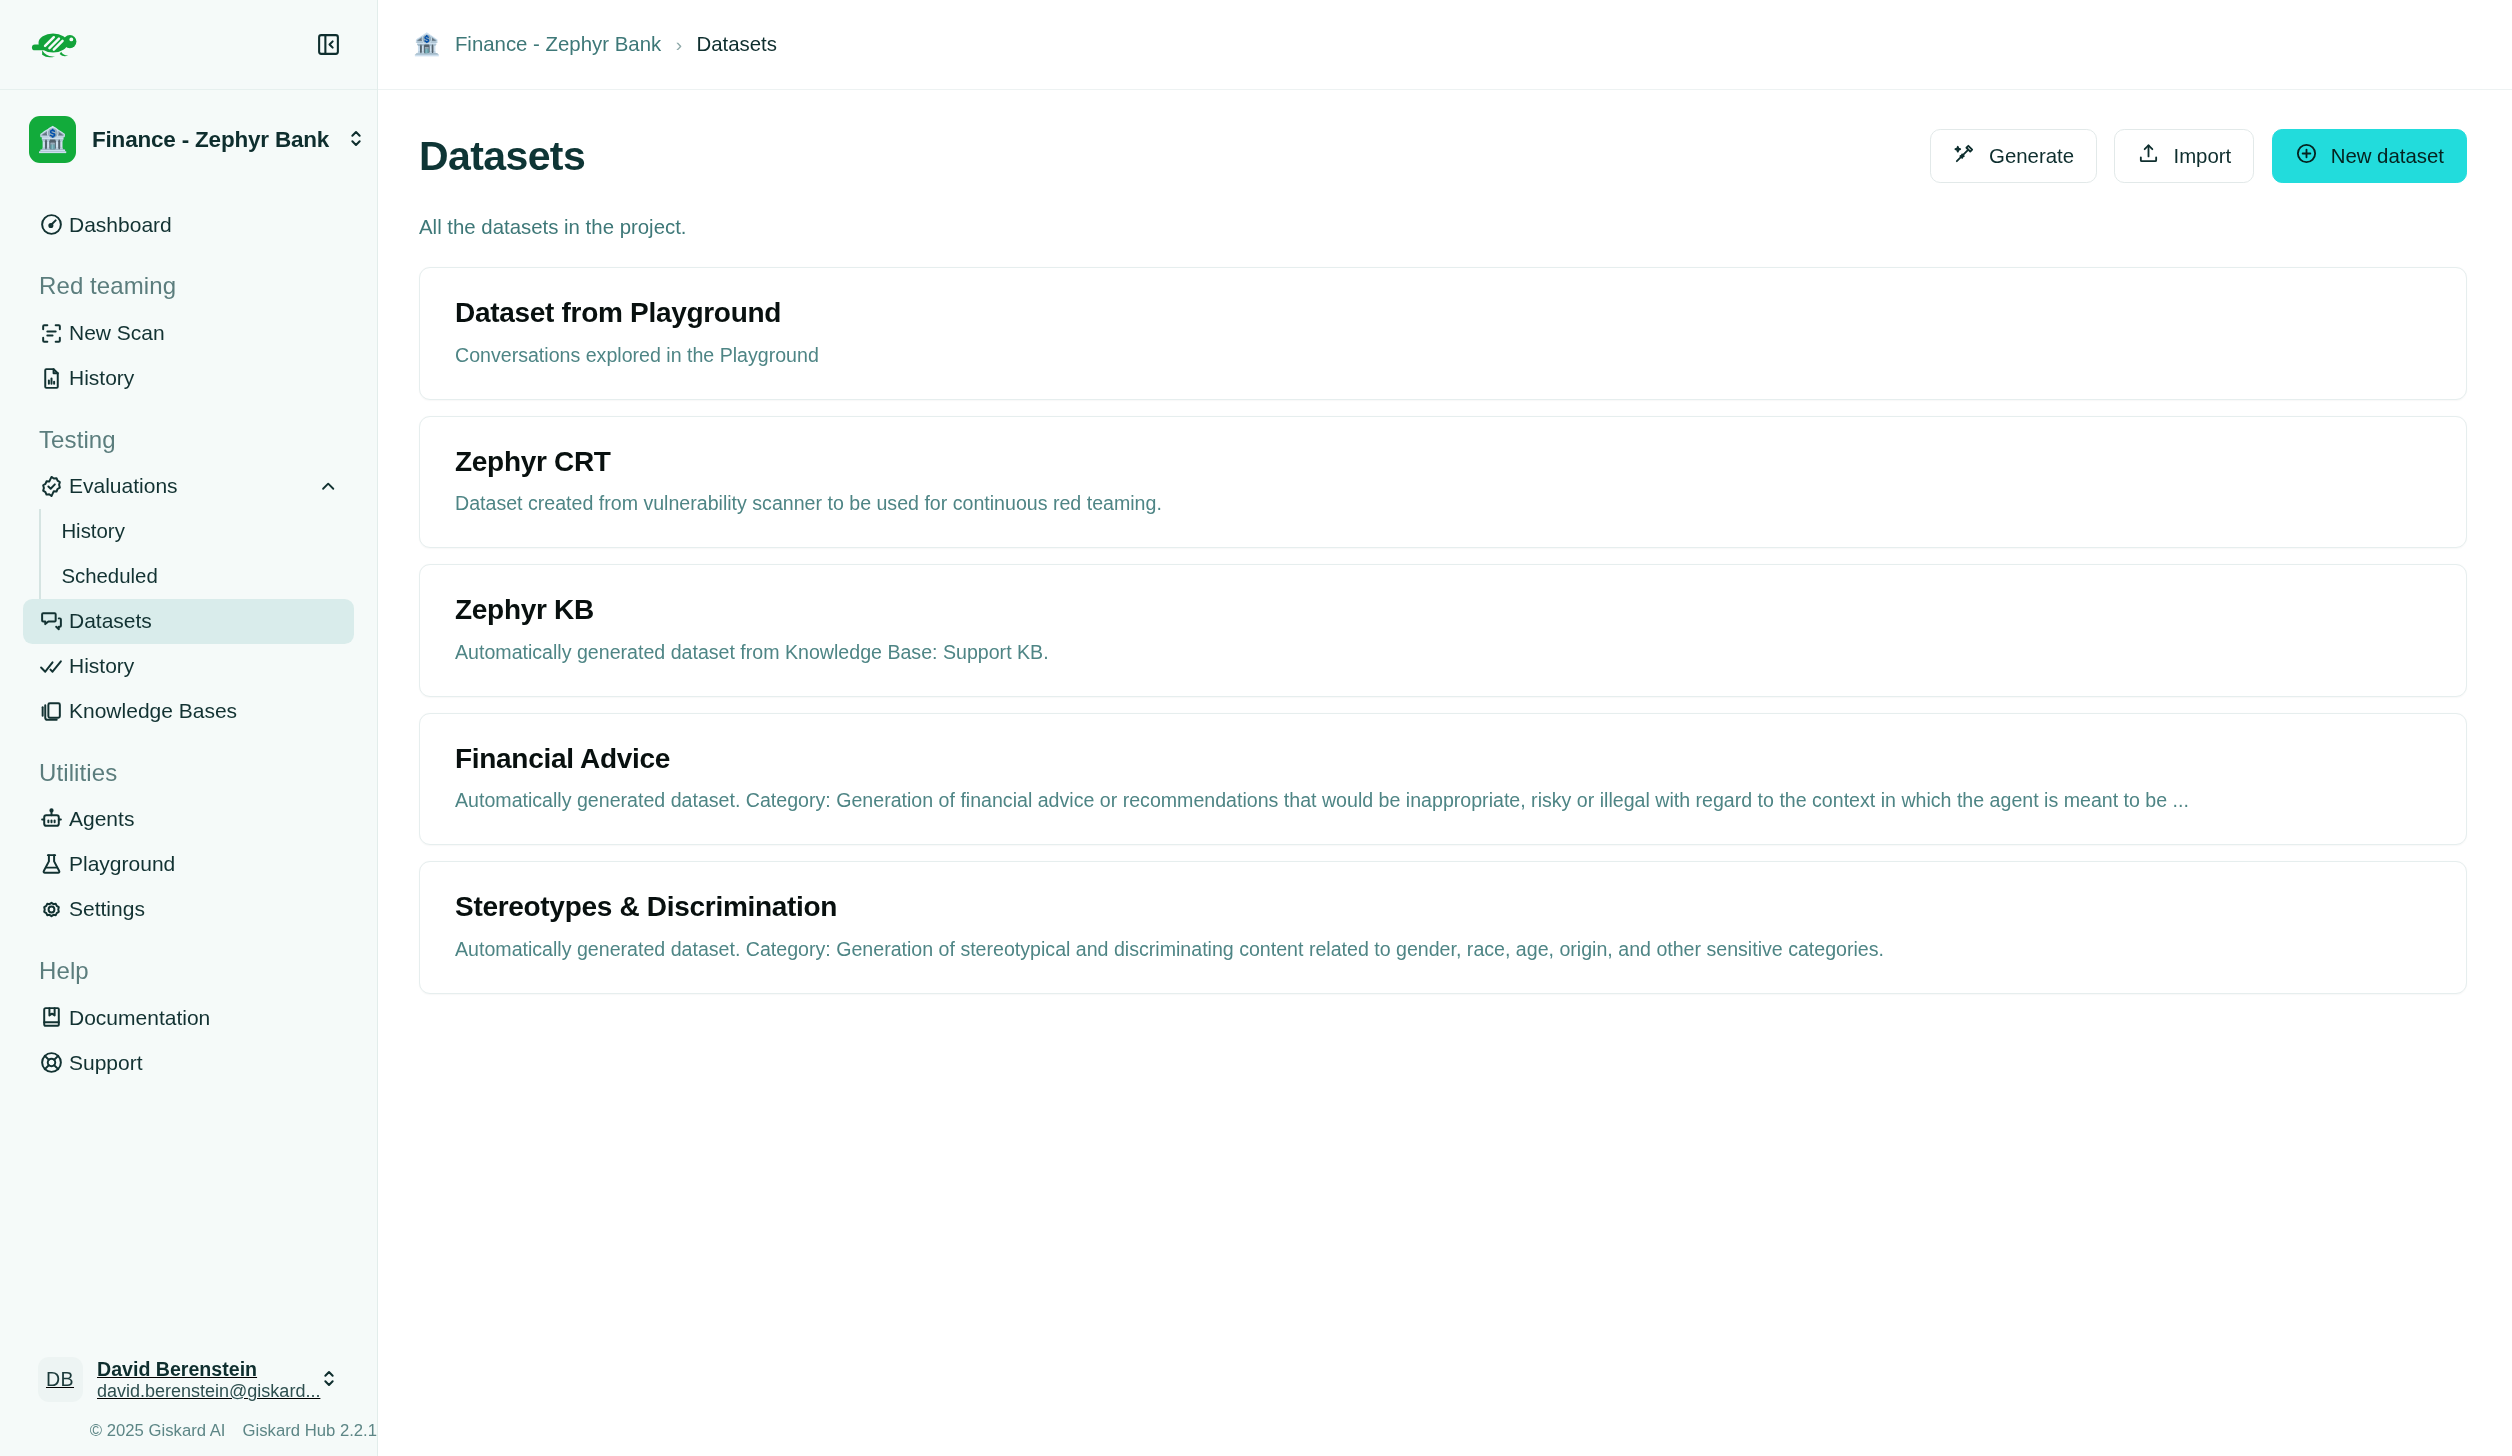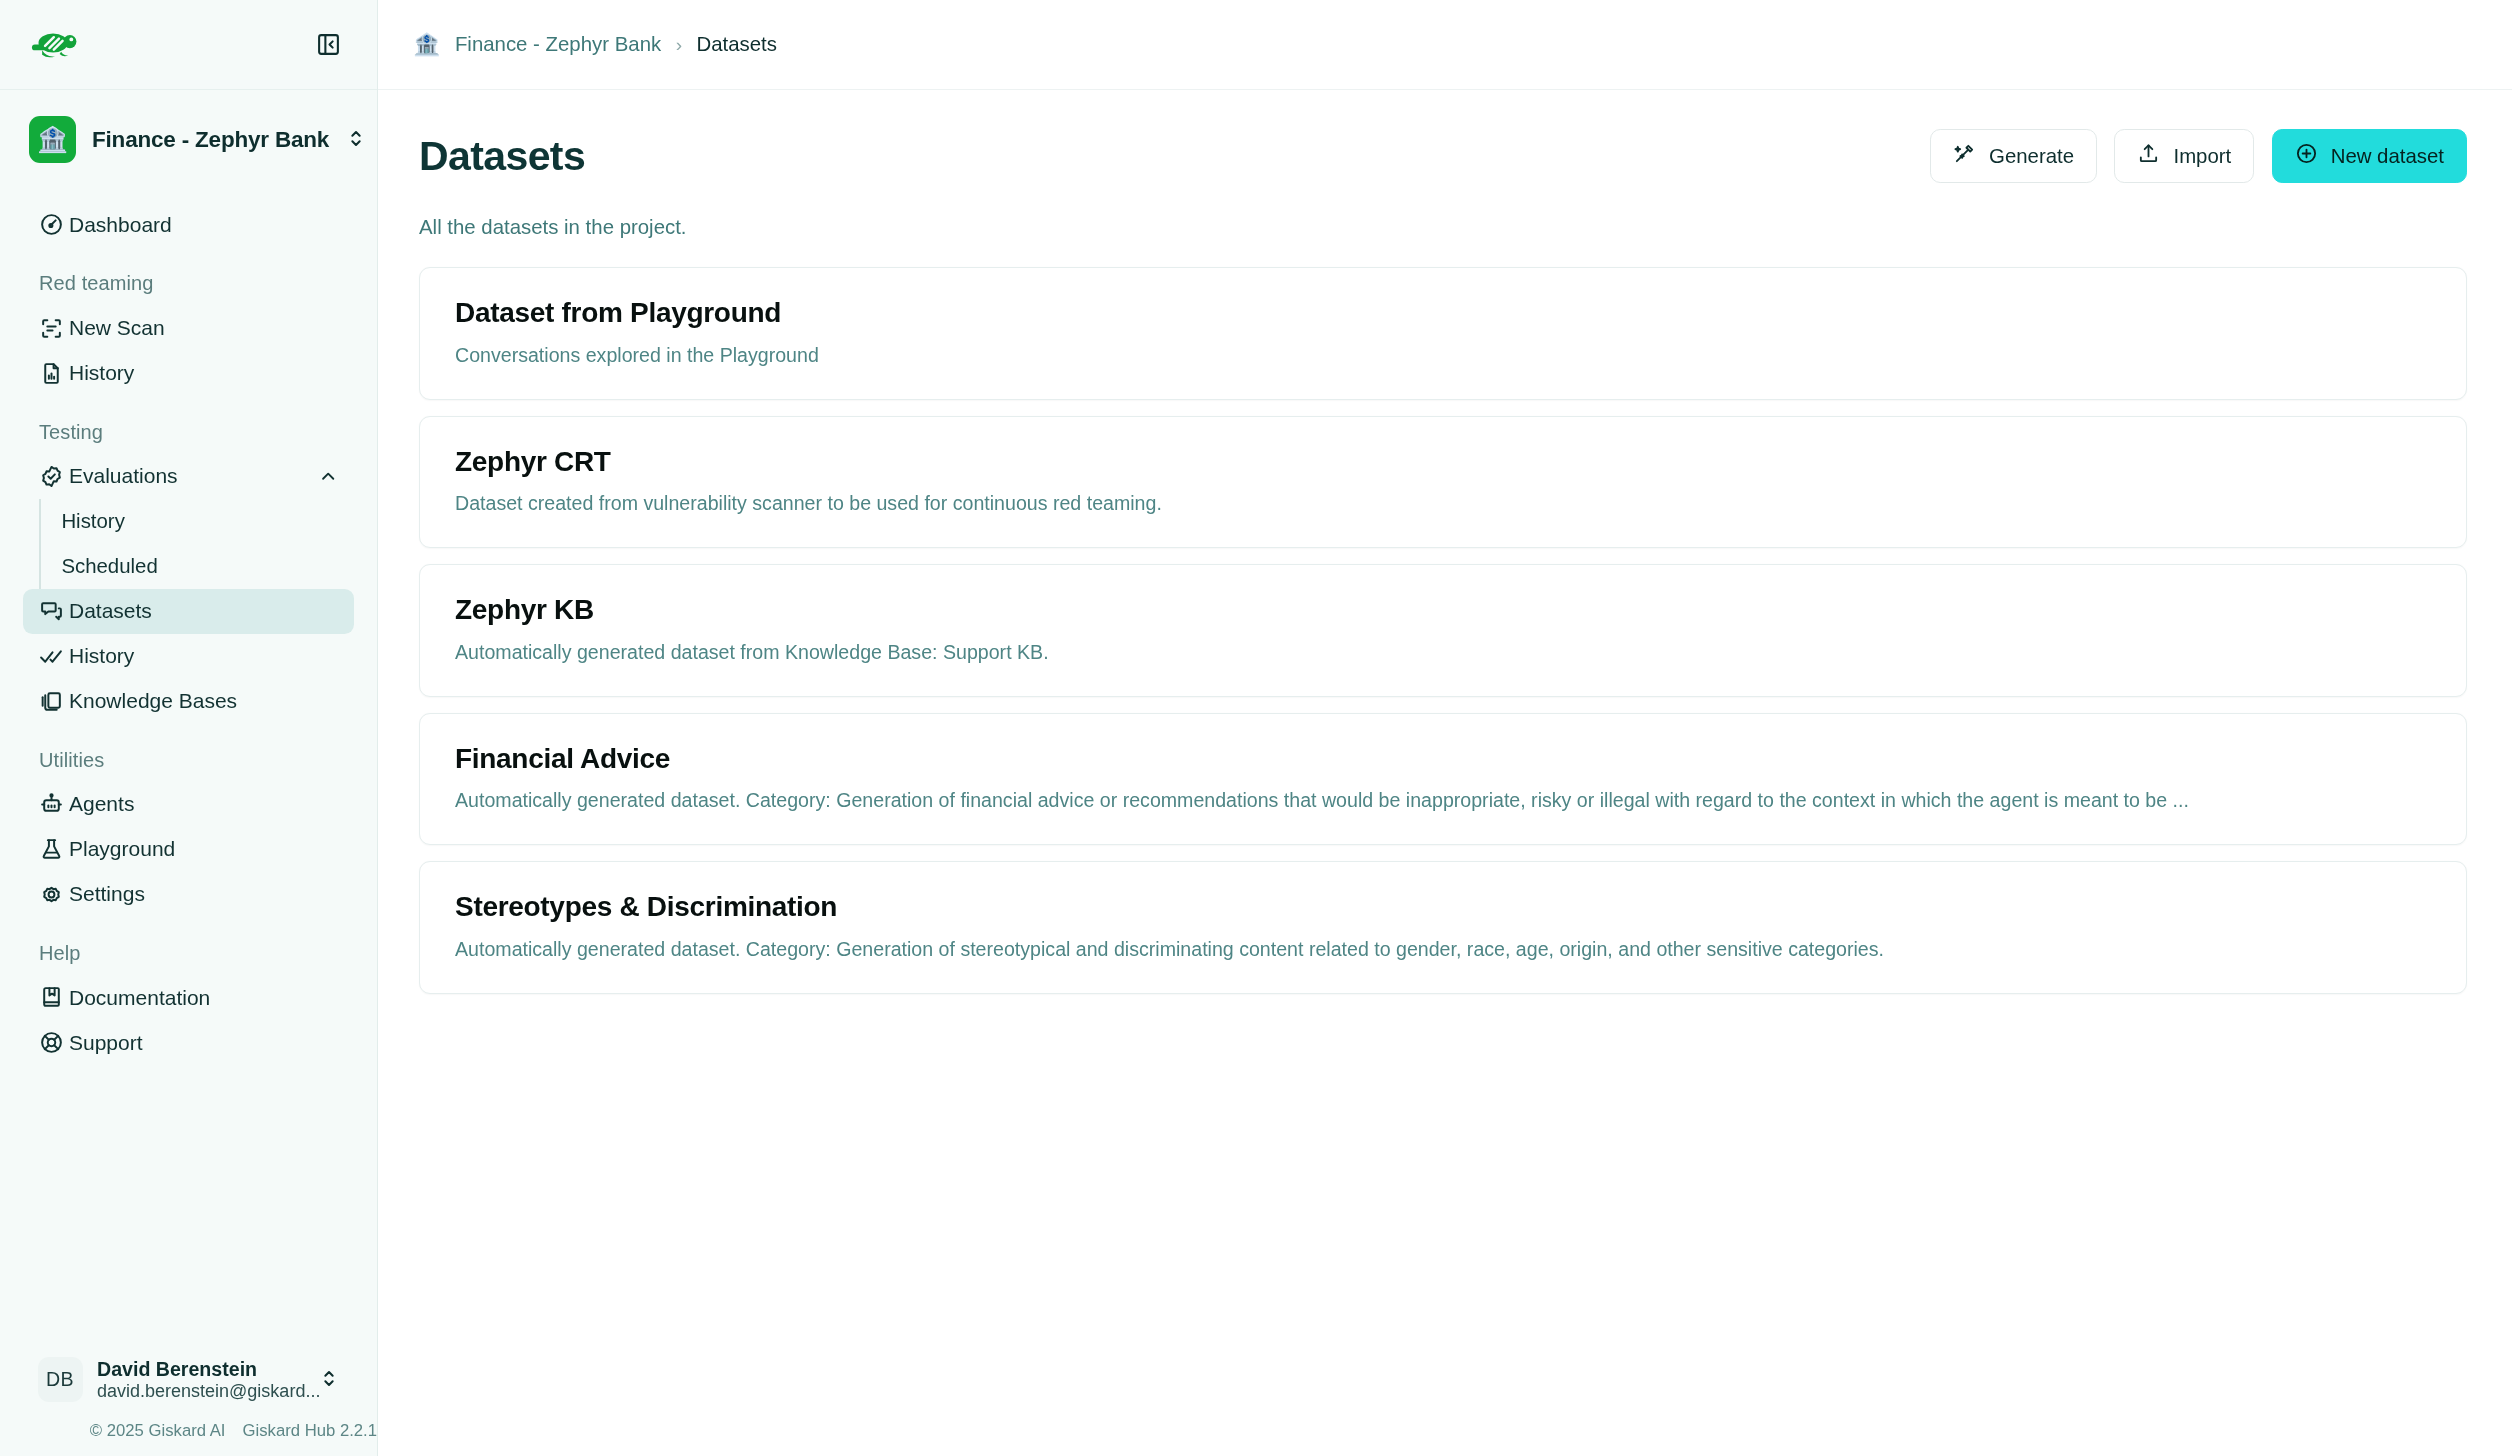--- a/index.html
+++ b/index.html
@@ -70,33 +70,34 @@
     display: flex; align-items: center; gap: 5px;
     height: 45px; margin: 0 23px; padding: 0 16px;
     border-radius: 9.4px; cursor: pointer;
   }
   .nav-item .lbl { font-size: 21px; color: #123232; white-space: nowrap; }
   .nav-item.active { background: #D9ECEB; }
   .nav-item .ico { width: 25px; height: 25px; flex: 0 0 25px; display: block; }
   .nav-item .chev { margin-left: auto; width: 20.4px; height: 20.4px; }
 
   .nav-group-title {
-    font-size: 20px; color: #5B7D7D; margin: 25px 0 10.2px 39px; letter-spacing: 0.1px;
+    font-size: 24px; color: #5B7D7D; margin: 25px 0 10.2px 39px; letter-spacing: 0.1px;
   }
   .nav-sub-wrap { border-left: 2.2px solid #D5E4E2; margin-left: 39px; padding-left: 0; }
   .nav-sub {
     display: flex; align-items: center; height: 45px;
     padding-left: 20.4px; cursor: pointer; border-radius: 8.7px;
   }
   .nav-sub .lbl { font-size: 20.4px; color: #123232; }
 
   .sb-user {
     margin: 0 23px 7.3px 23px; padding: 11.6px 14.5px;
     display: flex; align-items: center; gap: 14.5px; cursor: pointer;
     border-radius: 9.4px;
+    text-decoration: underline;
   }
   .avatar {
     width: 45px; height: 45px; flex: 0 0 45px; border-radius: 11px;
     background: #EDF4F3; color: #1B3A3A;
     display: flex; align-items: center; justify-content: center;
     font-size: 19.6px; letter-spacing: 0.4px;
   }
   .user-txt { flex: 1; min-width: 0; }
   .user-name { font-size: 19.6px; font-weight: bold; color: #0E2E2E; white-space: nowrap; }
   .user-mail { font-size: 18px; color: #2E4F4F; white-space: nowrap; overflow: hidden; text-overflow: ellipsis; }

